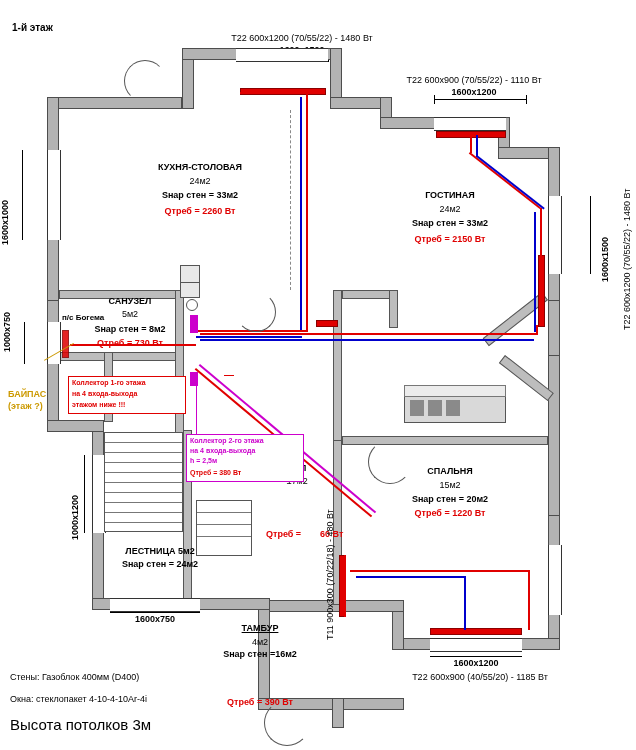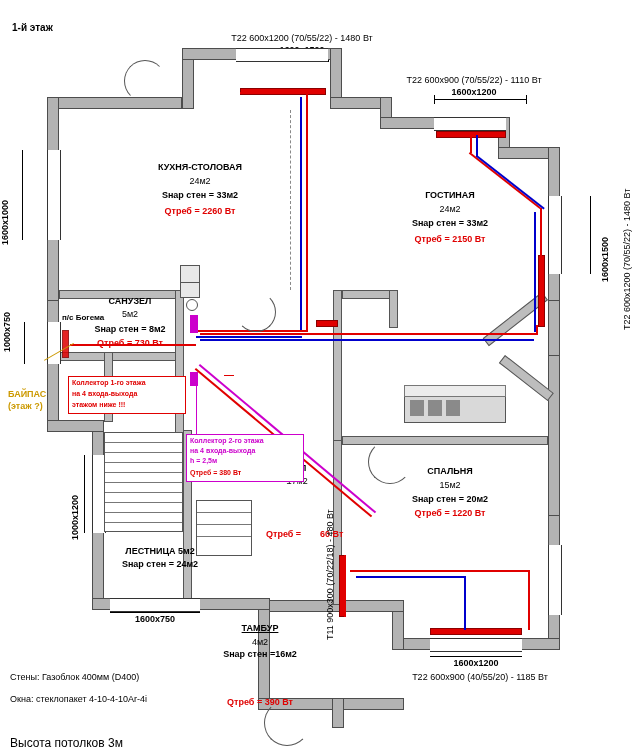--- a/index.html
+++ b/index.html
@@ -255,15 +255,15 @@
   <div class="t" style="left:325px;top:640px;transform:rotate(-90deg);transform-origin:left top;">T11 900x300 (70/22/18) - 480 Вт</div>
 
   <div class="t ctr bold" style="left:110px;top:614px;width:90px;text-align:center;">1600x750</div>
   <div class="dim" style="left:110px;top:612px;width:90px;height:1px;"></div>
   <div class="t ctr bold" style="left:430px;top:658px;width:92px;">1600x1200</div>
   <div class="t ctr" style="left:390px;top:672px;width:180px;">T22 600x900   (40/55/20) - 1185 Вт</div>
   <div class="dim" style="left:430px;top:656px;width:92px;height:1px;"></div>
 
   <div class="t" style="left:10px;top:672px;font-size:9px;">Стены: Газоблок 400мм (D400)</div>
   <div class="t" style="left:10px;top:694px;font-size:9px;">Окна: стеклопакет 4-10-4-10Ar-4i</div>
-  <div class="t" style="left:10px;top:737px;font-size:12px;">Высота потолков 3м</div>
+  <div class="t" style="left:10px;top:716px;font-size:15px;">Высота потолков 3м</div>
 
 </div>
 
 </body></html>

